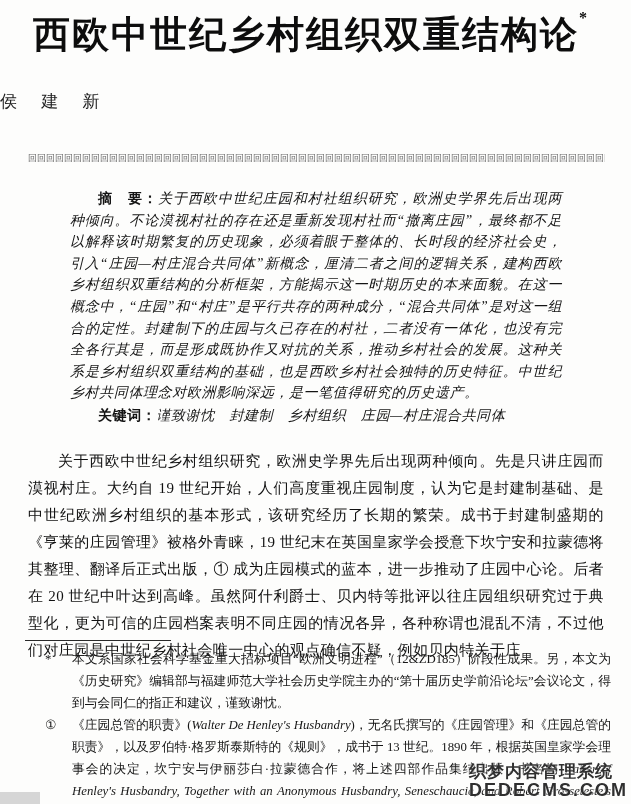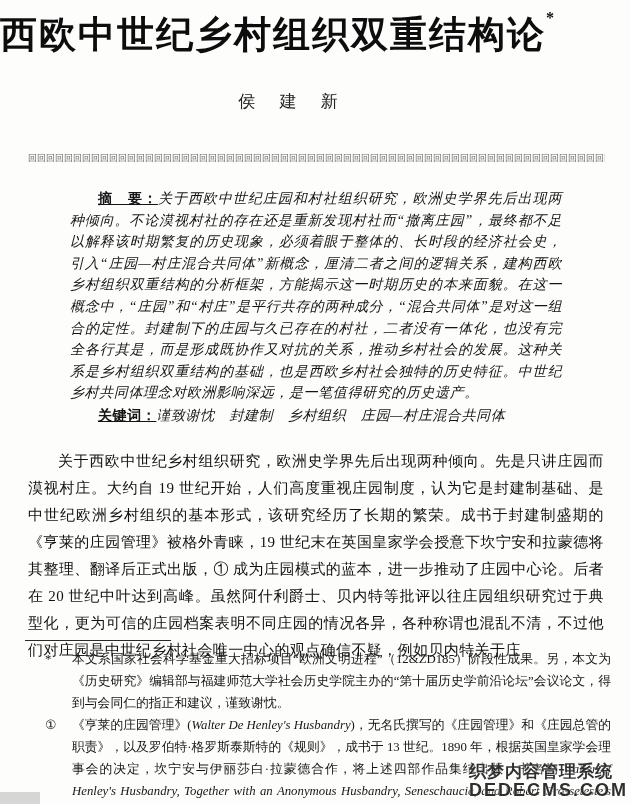--- a/index.html
+++ b/index.html
@@ -7,29 +7,30 @@
     position:relative;
     width:631px;height:804px;
     background:#fdfdfc;
     overflow:hidden;
     font-family:"Liberation Serif", serif;
     color:#1a1a1a;
     margin:0 auto;
   }
   .title{
     position:absolute;top:10px;left:0;width:622px;
+    text-align:center;
     font-size:37px;font-weight:bold;
     letter-spacing:2px;
     color:#0d0d0d;
     font-family:"Liberation Serif", serif;
   }
   .title sup{font-size:16px;vertical-align:top;line-height:1;}
   .author{
     position:absolute;top:90px;left:0;width:586px;
-    text-align:center;
+    text-align:left;
     font-size:17px;
     letter-spacing:10px;
     color:#222;
   }
   .ornament{
     position:absolute;top:153px;left:28px;width:577px;height:12px;
     overflow:hidden;white-space:nowrap;
     font-size:9px;line-height:11px;letter-spacing:0;
     color:#6b6b6b;
     user-select:none;
@@ -37,21 +38,21 @@
   .abstract{
     position:absolute;top:188px;left:70px;width:492px;
     font-size:14px;line-height:21.6px;
     text-align:justify;
     font-style:italic;
     letter-spacing:0.6px;
     color:#141414;
   }
   .abstract .para{text-indent:2em;margin:0;}
   .abstract .kw{text-indent:2em;margin:1px 0 0 0;}
-  .bold-label{font-weight:bold;font-style:normal;text-decoration:underline;}
+  .bold-label{font-weight:bold;font-style:normal;}
   .bodytext{
     position:absolute;top:448px;left:28px;width:576px;
     font-size:15px;line-height:27px;
     text-align:justify;
     letter-spacing:0.4px;
     color:#111;
   }
   .bodytext p{text-indent:2em;margin:0;}
   .fn-divider{
     position:absolute;top:640px;left:25px;width:146px;
@@ -100,21 +101,21 @@
     <p>关于西欧中世纪乡村组织研究，欧洲史学界先后出现两种倾向。先是只讲庄园而漠视村庄。大约自 19 世纪开始，人们高度重视庄园制度，认为它是封建制基础、是中世纪欧洲乡村组织的基本形式，该研究经历了长期的繁荣。成书于封建制盛期的《亨莱的庄园管理》被格外青睐，19 世纪末在英国皇家学会授意下坎宁安和拉蒙德将其整理、翻译后正式出版，① 成为庄园模式的蓝本，进一步推动了庄园中心论。后者在 20 世纪中叶达到高峰。虽然阿什利爵士、贝内特等批评以往庄园组织研究过于典型化，更为可信的庄园档案表明不同庄园的情况各异，各种称谓也混乱不清，不过他们对庄园是中世纪乡村社会唯一中心的观点确信不疑，例如贝内特关于庄</p>
   </div>
 
   <div class="fn-divider"></div>
 
   <div class="footnotes">
     <div class="footnote">
       <span class="fn-marker">*</span><span>本文系国家社会科学基金重大招标项目“欧洲文明进程”（12&amp;ZD185）阶段性成果。另，本文为《历史研究》编辑部与福建师范大学社会历史学院主办的“第十届历史学前沿论坛”会议论文，得到与会同仁的指正和建议，谨致谢忱。</span>
     </div>
     <div class="footnote">
-      <span class="fn-marker">①</span><span>《亨莱的庄园管理》(</span><span class="fn-en">Walter De Henley's Husbandry</span><span>)，无名氏撰写的《庄园管理》和《庄园总管的职责》，以及罗伯特·格罗斯泰斯特的《规则》，成书于 13 世纪。1890 年，根据英国皇家学会理事会的决定，坎宁安与伊丽莎白·拉蒙德合作，将上述四部作品集结出版，书名为 </span><span class="fn-en">Walter of Henley's Husbandry, Together with an Anonymous Husbandry, Seneschaucie, and Robert Grosseteste's Rules.</span>
+      <span class="fn-marker">①</span><span>《庄园总管的职责》(</span><span class="fn-en">Walter De Henley's Husbandry</span><span>)，无名氏撰写的《庄园管理》和《庄园总管的职责》，以及罗伯特·格罗斯泰斯特的《规则》，成书于 13 世纪。1890 年，根据英国皇家学会理事会的决定，坎宁安与伊丽莎白·拉蒙德合作，将上述四部作品集结出版，书名为 </span><span class="fn-en">Walter of Henley's Husbandry, Together with an Anonymous Husbandry, Seneschaucie, and Robert Grosseteste's Rules.</span>
     </div>
   </div>
 
   <div class="watermark">
     <div class="wm1">织梦内容管理系统</div>
     <div class="wm2">DEDECMS.COM</div>
   </div>
 
   <div class="scan-artifact"></div>
 

